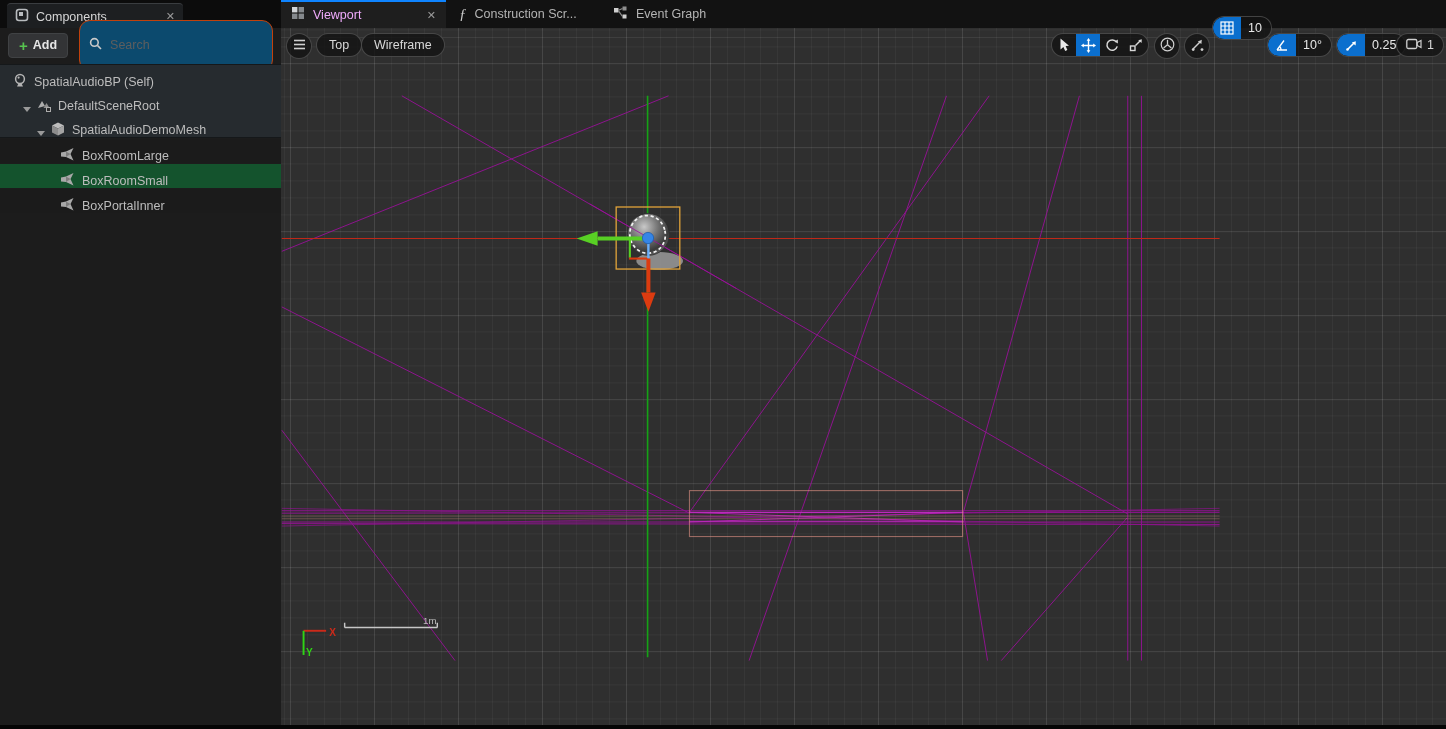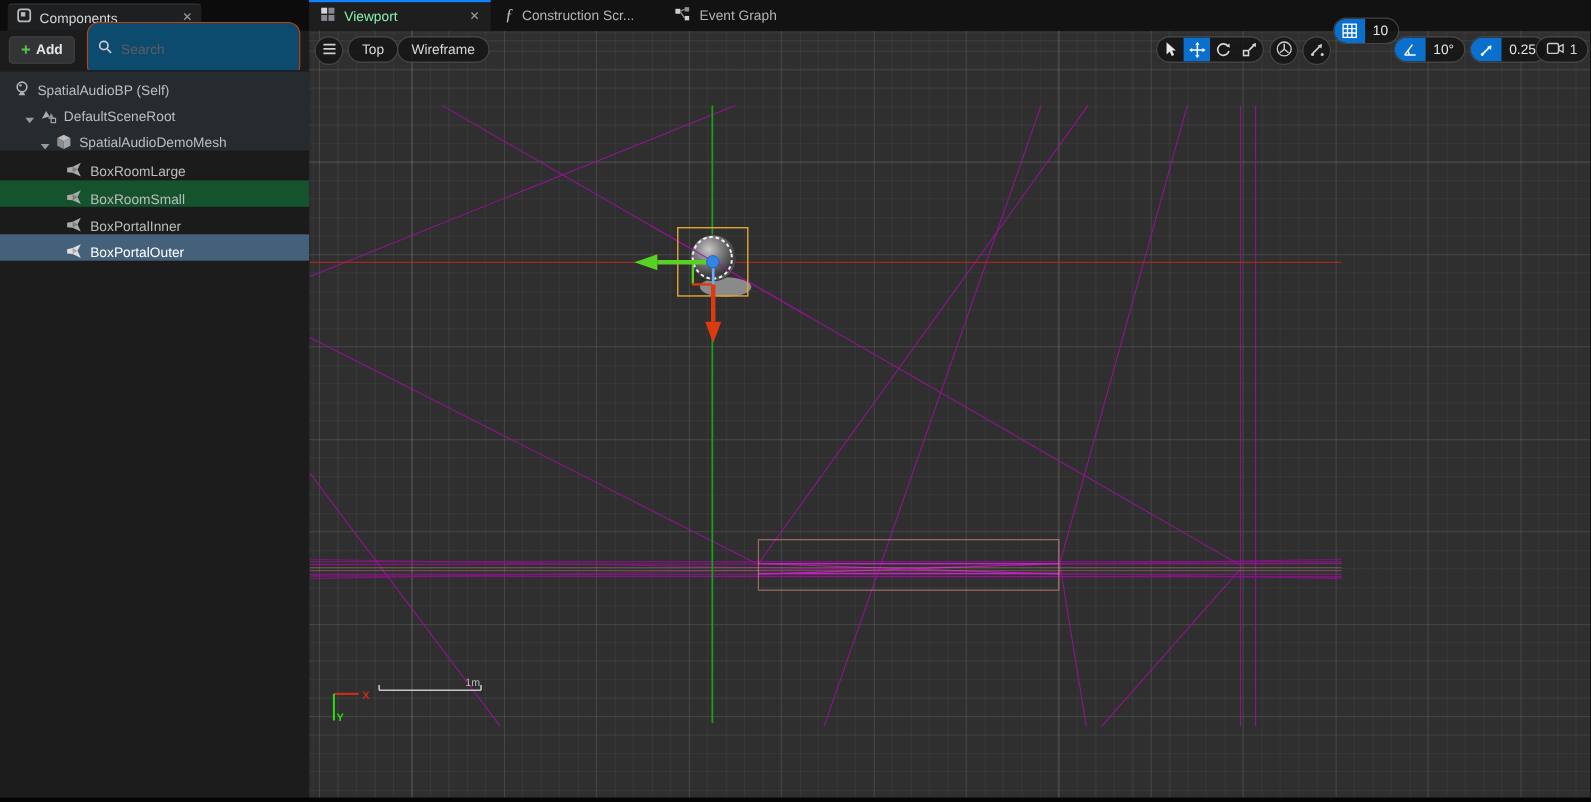--- a/index.html
+++ b/index.html
@@ -29,21 +29,21 @@
   .trow.alt-a{background:#1b1b1b;margin-top:1px;}
   .trow.alt-b{background:#14532d;margin-top:1px;}
   .trow.selected{background:#44607b;color:#ffffff;}
   .caret{width:10px;height:10px;display:inline-block;margin-right:4px;}
   .ticon{width:16px;height:16px;display:inline-block;margin-right:6px;flex:none;}
 
   
   #main-tabstrip{left:281px;top:0;width:1165px;height:28px;background:#121212;}
   #viewport-tab{left:0;top:0;width:165px;height:28px;background:#1e1e1e;border-top:2px solid #0f84ff;
      box-sizing:border-box;display:flex;align-items:center;gap:8px;padding:0 10px;}
-  #viewport-tab .tab-label{color:#86efac;font-size:12.5px;flex:1;}
+  #viewport-tab .tab-label{color:#f0abfc;font-size:12.5px;flex:1;}
   .ghost-tab{top:0;height:28px;display:flex;align-items:center;gap:8px;color:#b4b4b4;font-size:12.5px;cursor:pointer;}
   #construction-tab{left:172px;padding:0 6px;}
   #eventgraph-tab{left:326px;padding:0 6px;}
   .fn-glyph{color:#c9c9c9;font-size:15px;font-style:italic;font-family:"Liberation Serif",serif;}
 
   
   #viewport{left:281px;top:28px;width:1165px;height:698px;background-color:#2f2f2f;
     background-image:
       repeating-linear-gradient(180deg, rgba(255,255,255,.075) 0 1px, transparent 1px 84px),
       repeating-linear-gradient(90deg,  rgba(255,255,255,.075) 0 1px, transparent 1px 84px),
@@ -161,29 +161,20 @@
     </div>
     <div class="trow alt-a" style="padding-left:60px;">
       <span class="ticon">
         <svg width="15" height="15" viewBox="0 0 15 15">
             <path d="M1 5.5 L6 4.5 L13.5 1 L10.5 7 L13.5 13.5 L6 10 L1 9.5 Z" fill="#a9a9a9"></path>
             <path d="M6 4.5 L6 10 L10.5 7 Z" fill="#7d7d7d"></path>
           </svg>
       </span>
       <span>BoxPortalInner</span>
     </div>
-    <div class="trow selected" style="padding-left:60px;">
-      <span class="ticon">
-        <svg width="15" height="15" viewBox="0 0 15 15">
-            <path d="M1 5.5 L6 4.5 L13.5 1 L10.5 7 L13.5 13.5 L6 10 L1 9.5 Z" fill="#dedede"></path>
-            <path d="M6 4.5 L6 10 L10.5 7 Z" fill="#aaaaaa"></path>
-          </svg>
-      </span>
-      <span>BoxPortalOuter</span>
-    </div>
   </div>
 </div>
 
 <div id="main-tabstrip" class="abs">
   <div id="viewport-tab" class="abs">
     <span>
       <svg width="14" height="14" viewBox="0 0 14 14">
           <rect x="1" y="1" width="5.4" height="5.4" fill="#d2d5d8"></rect>
           <rect x="7.6" y="1" width="5.4" height="5.4" fill="#85898d"></rect>
           <rect x="1" y="7.6" width="5.4" height="5.4" fill="#85898d"></rect>

